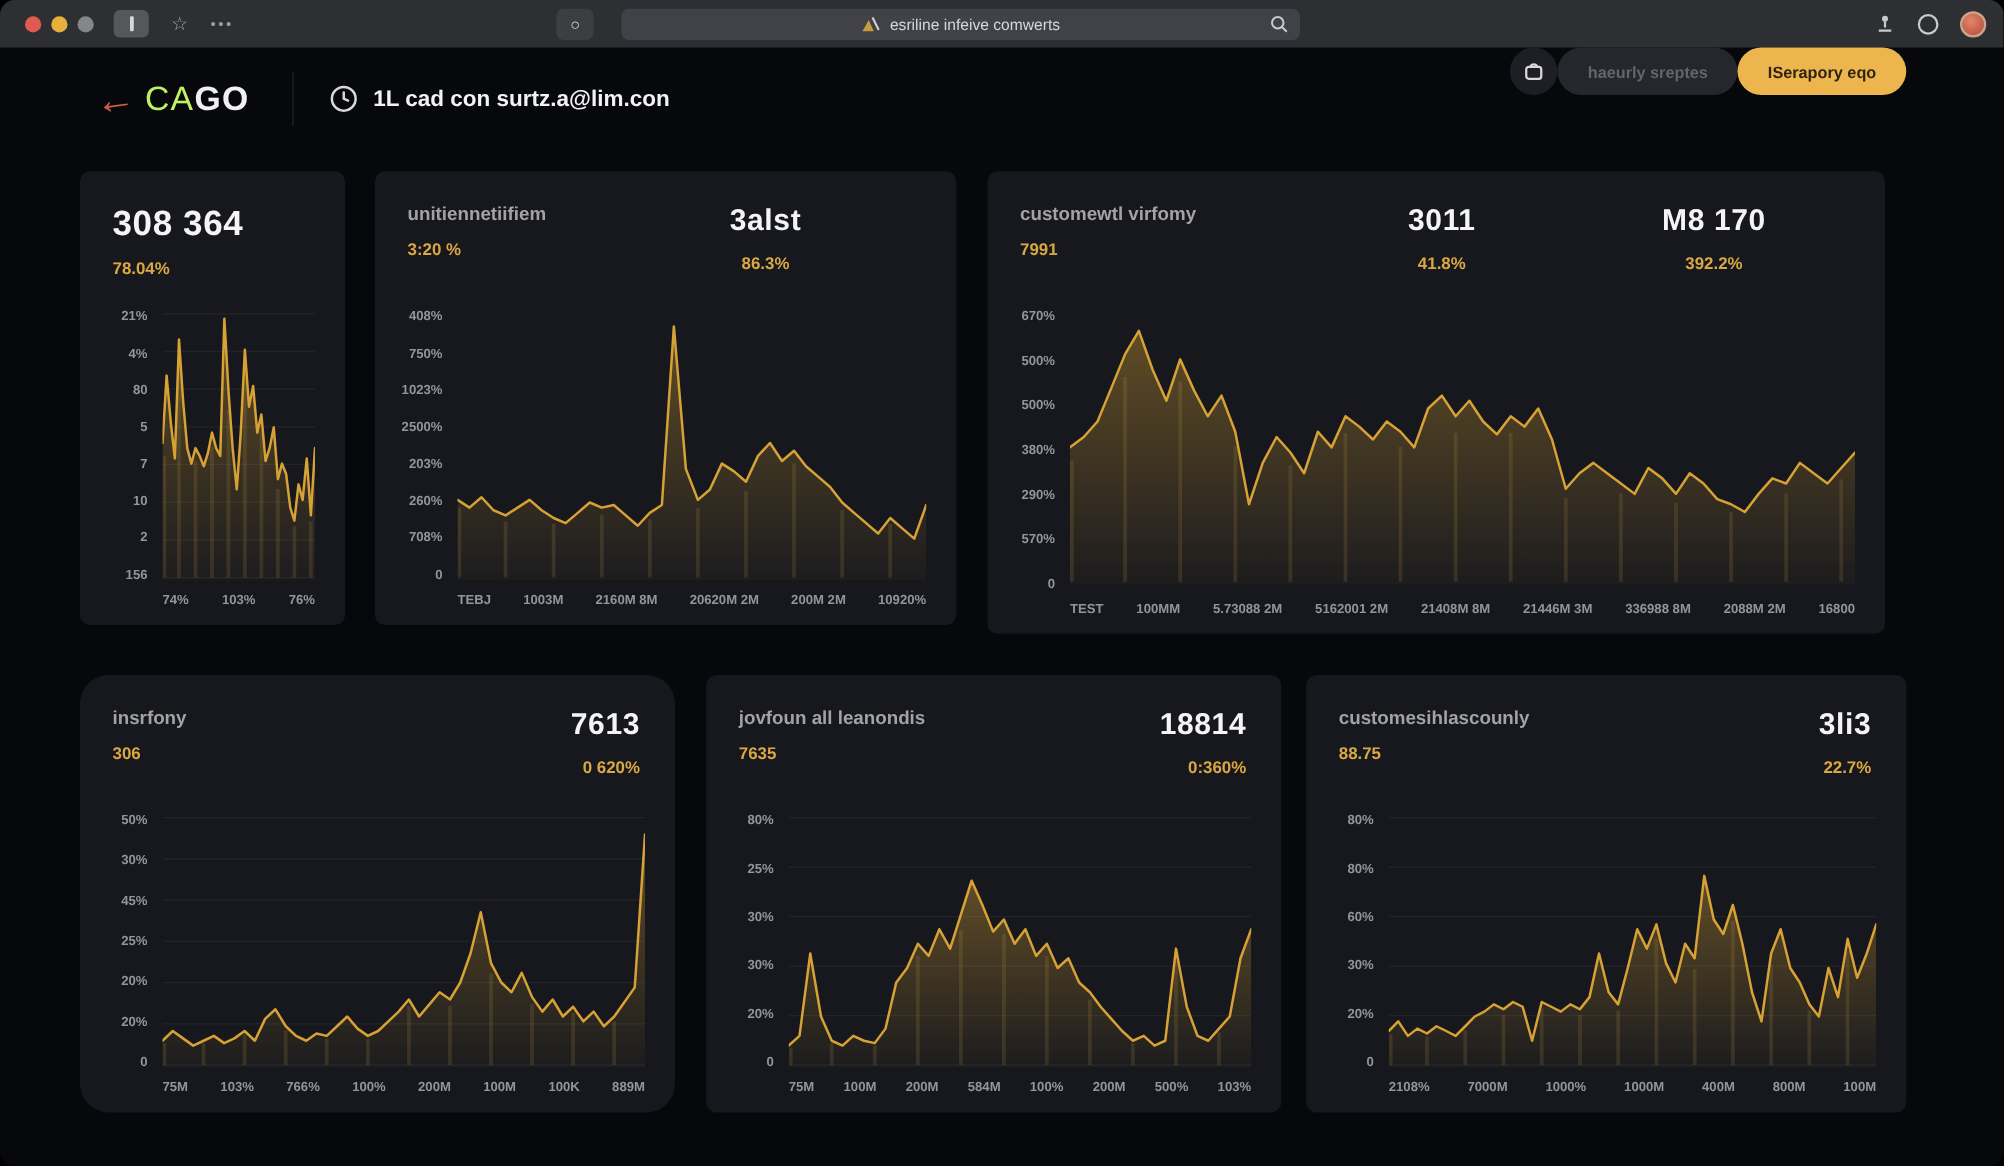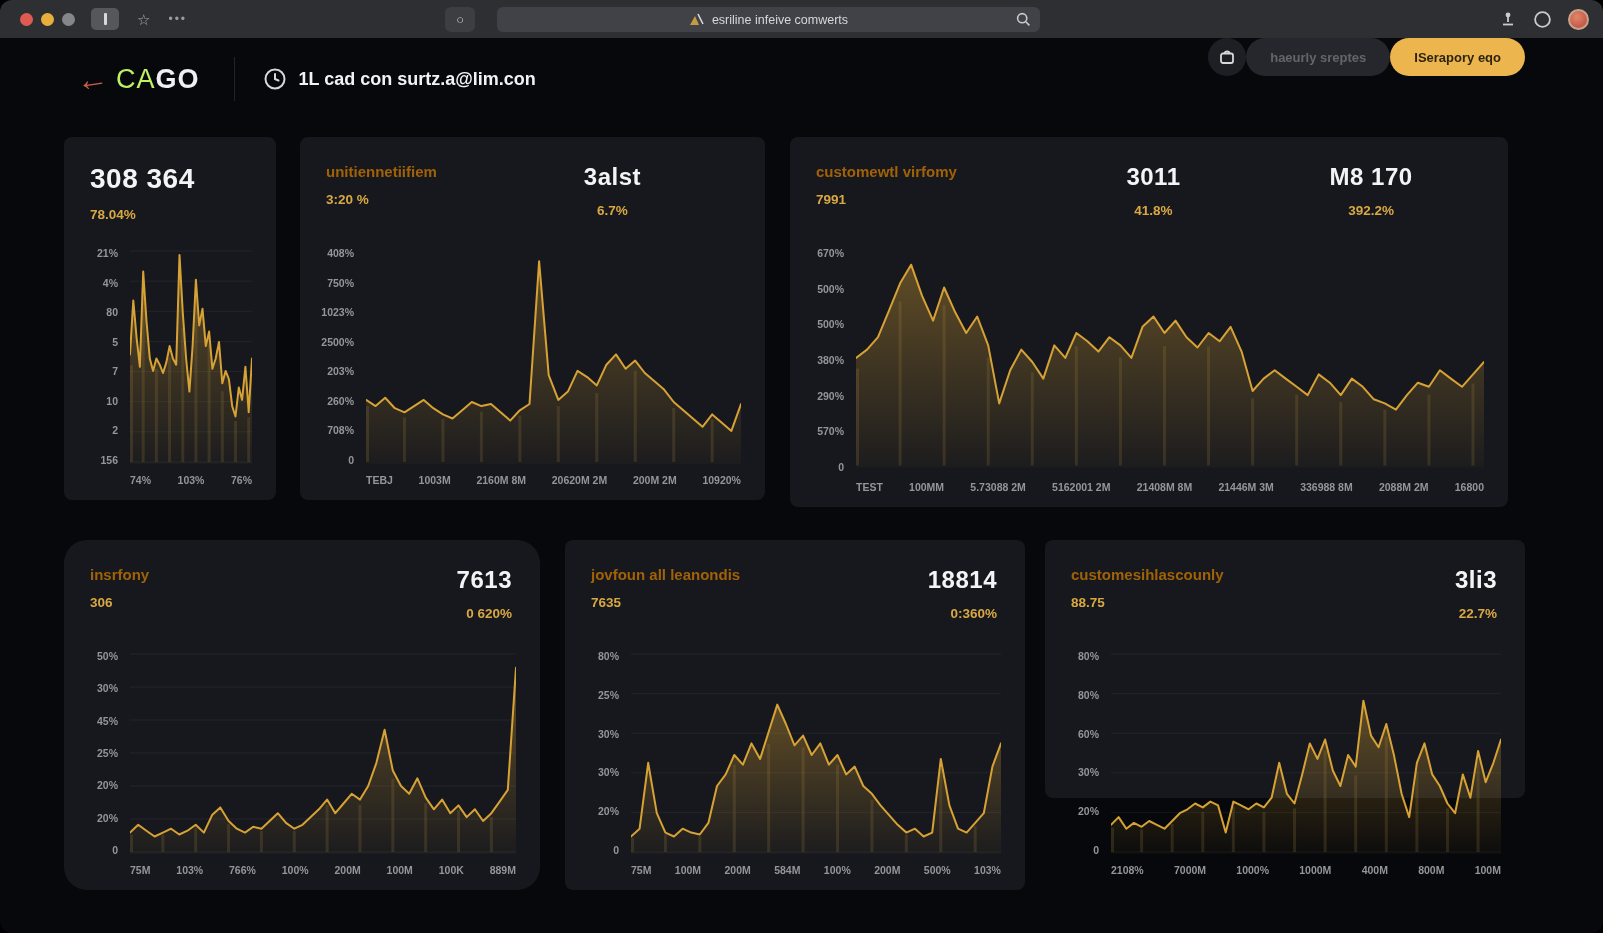--- a/index.html
+++ b/index.html
@@ -27,21 +27,21 @@
   .vdiv{width:1px;height:44px;background:#222329;margin:0 28px 0 34px;}
   .account{display:flex;align-items:center;gap:12px;color:#f2f2f4;font-size:18px;font-weight:700;}
   .appbar-right{position:absolute;right:78px;top:0;height:82px;display:flex;align-items:flex-start;gap:0;}
   .round-btn{width:38px;height:38px;border-radius:50%;background:#1e1f25;display:flex;align-items:center;justify-content:center;}
   .pill{height:38px;border-radius:19px;display:flex;align-items:center;padding:0 24px;font-size:13px;font-weight:700;}
   .pill-dark{background:#26272c;color:#64656c;}
   .pill-gold{background:#ecb54d;color:#2e2410;}
   
   .card{position:absolute;background:#17181d;border-radius:8px;}
   .card-head{display:flex;align-items:flex-start;padding:26px 28px 0 26px;}
-  .card-title{color:#a16207;font-size:15px;font-weight:700;}
+  .card-title{color:#a3a3a3;font-size:15px;font-weight:700;}
   .metric-sub{color:#d9a843;font-size:13.5px;font-weight:700;margin-top:12px;}
   .metric-value{color:#f4f4f6;font-size:24px;font-weight:800;letter-spacing:.5px;}
   #card0 .metric-value{font-size:28px;}
   .title-block{flex:1;}
   #card2 .title-block{flex:1.05;}
   #card2 .metric{flex:1;text-align:center;}
   #card1 .metric{margin-left:auto;margin-right:96px;text-align:center;}
   #card3 .metric,#card4 .metric,#card5 .metric{margin-left:auto;text-align:right;}
   .chart-wrap{position:absolute;left:14px;right:24px;top:110px;bottom:14px;display:grid;grid-template-columns:46px 1fr;grid-template-rows:1fr 20px;column-gap:6px;}
   .y-axis{grid-row:1;grid-column:1;display:flex;flex-direction:column;justify-content:space-between;align-items:flex-end;padding-right:6px;color:#94959c;font-size:10.5px;font-weight:600;}
@@ -172,21 +172,21 @@
   </div>
 
   <div class="card" id="card1" style="left:300px;top:137px;width:465px;height:363px;">
     <div class="card-head">
       <div class="title-block">
         <div class="card-title">unitiennetiifiem</div>
         <div class="metric-sub">3:20 %</div>
       </div>
       <div class="metric">
         <div class="metric-value">3alst</div>
-        <div class="metric-sub">6.7%</div>
+        <div class="metric-sub">86.3%</div>
       </div>
     </div>
     <div class="chart-wrap">
       <div class="y-axis">
           <span>408%</span>
           <span>750%</span>
           <span>1023%</span>
           <span>2500%</span>
           <span>203%</span>
           <span>260%</span>
@@ -412,21 +412,21 @@
           <span>200M</span>
           <span>584M</span>
           <span>100%</span>
           <span>200M</span>
           <span>500%</span>
           <span>103%</span>
         </div>
     </div>
   </div>
 
-  <div class="card" id="card5" style="left:1045px;top:540px;width:480px;height:258px;">
+  <div class="card" id="card5" style="left:1045px;top:540px;width:480px;height:350px;">
     <div class="card-head">
       <div class="title-block">
         <div class="card-title">customesihlascounly</div>
         <div class="metric-sub">88.75</div>
       </div>
       <div class="metric">
         <div class="metric-value">3li3</div>
         <div class="metric-sub">22.7%</div>
       </div>
     </div>

